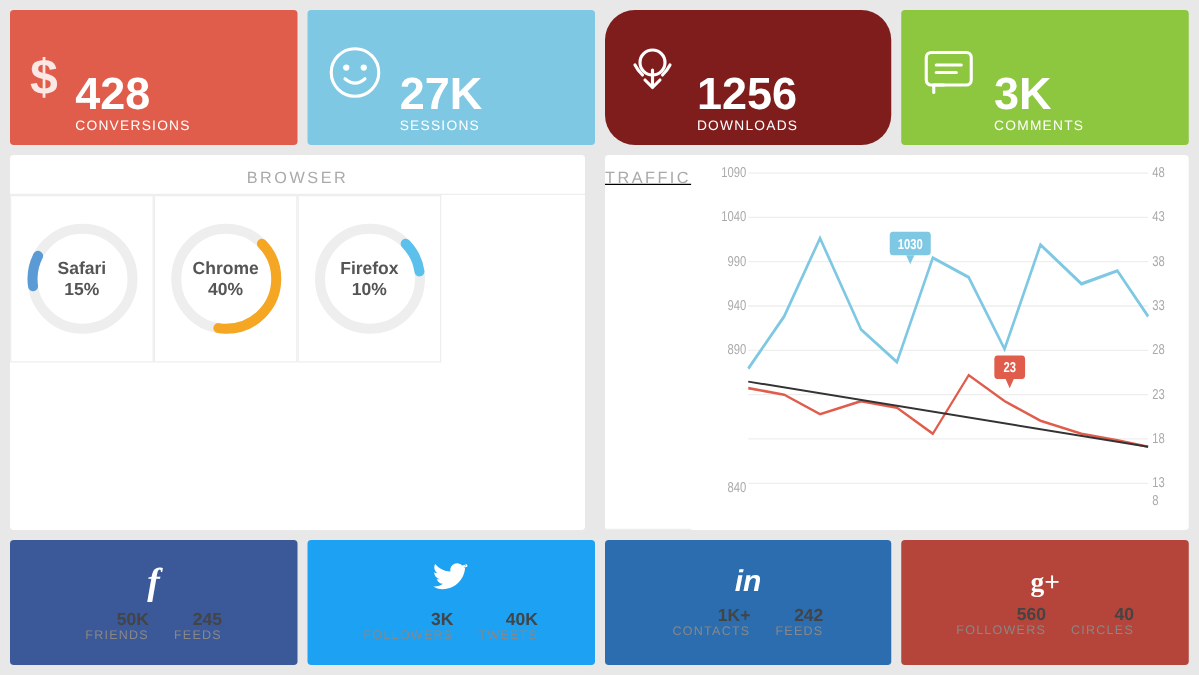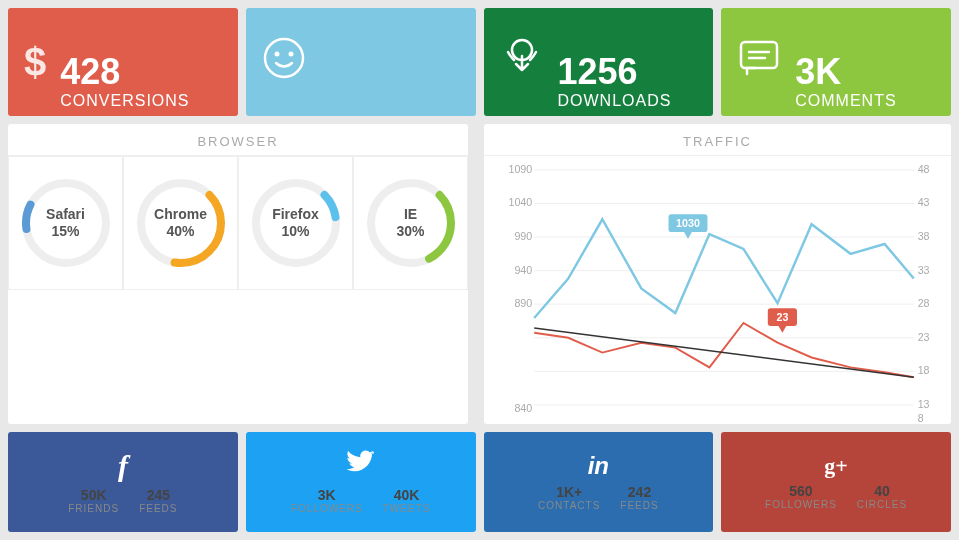--- a/index.html
+++ b/index.html
@@ -5,51 +5,51 @@
     * { box-sizing: border-box; margin: 0; padding: 0; }
     body { font-family: 'Arial', sans-serif; background: #e8e8e8; width: 959px; height: 540px; overflow: hidden; }
 
     .dashboard { display: flex; flex-direction: column; height: 540px; padding: 8px; gap: 8px; }
 
     
     .stat-cards { display: flex; gap: 8px; height: 108px; }
     .stat-card { display: flex; align-items: center; flex: 1; border-radius: 3px; padding: 0 16px; gap: 14px; }
     .stat-card.red { background: #e05c4b; }
     .stat-card.blue { background: #7ec8e3; }
-    .stat-card.yellow { background: #15803d; }
+    .stat-card.yellow { background: #7f1d1d; border-radius: 24px; }
     .stat-card.green { background: #8dc63f; }
     .stat-icon { font-size: 36px; color: rgba(255,255,255,0.85); }
     .stat-info { color: white; margin-top: 40px; }
     .stat-number { font-size: 36px; font-weight: bold; line-height: 1; }
-    .stat-label { font-size: 16px; letter-spacing: 1px; margin-top: 2px; }
+    .stat-label { font-size: 11px; letter-spacing: 1px; margin-top: 2px; }
 
     
     .middle { display: flex; gap: 16px; flex: 1; min-height: 0; }
 
     
     .browser-panel { background: white; flex: 0 0 460px; border-radius: 3px; display: flex; flex-direction: column; }
     .panel-title { text-align: center; color: #aaa; font-size: 13px; letter-spacing: 2px; padding: 10px 0 6px; border-bottom: 1px solid #eee; }
     .browser-grid { display: grid; grid-template-columns: 1fr 1fr 1fr 1fr; grid-template-rows: 1fr 1fr; flex: 1; gap: 0; }
     .browser-item { display: flex; align-items: center; justify-content: center; border: 1px solid #eee; }
     .donut-wrapper { position: relative; width: 100px; height: 100px; }
     .donut-label { position: absolute; top: 50%; left: 50%; transform: translate(-50%, -50%); text-align: center; font-size: 14px; color: #555; font-weight: bold; line-height: 1.2; }
 
     
-    .traffic-panel { background: white; flex: 1; border-radius: 3px; display: flex; flex-direction: column; }
+    .traffic-panel { background: white; flex: 1; border-radius: 3px; display: flex; flex-direction: row; text-decoration: underline; }
 
     
     .social-bar { display: flex; gap: 8px; height: 100px; }
     .social-card { flex: 1; border-radius: 3px; display: flex; flex-direction: column; align-items: center; justify-content: center; }
     .social-card.facebook { background: #3b5998; }
     .social-card.twitter { background: #1da1f2; }
     .social-card.linkedin { background: #2b6dae; }
     .social-card.googleplus { background: #b5443a; }
     .social-icon { font-size: 28px; color: white; font-weight: bold; line-height: 1; }
     .social-stats { display: flex; gap: 20px; margin-top: 6px; }
-    .social-stat { text-align: center; }
+    .social-stat { text-align: right; }
     .social-stat-num { font-size: 14px; font-weight: bold; color: #444; }
     .social-stat-label { font-size: 10px; color: #888; letter-spacing: 1px; }
 
     svg.donut { width: 100px; height: 100px; }
 
     .chart-area { flex: 1; padding: 4px 8px 4px 21px; position: relative; }
   </style>
 </head>
 <body>
 
@@ -64,20 +64,24 @@
       </div>
     </div>
     <div class="stat-card blue">
       <div class="stat-icon">
         <svg width="44" height="44" viewBox="0 0 44 44" fill="none">
           <circle cx="22" cy="22" r="19" stroke="white" stroke-width="2.5" fill="none"></circle>
           <circle cx="15" cy="18" r="2.5" fill="white"></circle>
           <circle cx="29" cy="18" r="2.5" fill="white"></circle>
           <path d="M14 27 Q22 34 30 27" stroke="white" stroke-width="2.5" fill="none" stroke-linecap="round"></path>
         </svg>
+      </div>
+      <div class="stat-info">
+        <div class="stat-number">27K</div>
+        <div class="stat-label">SESSIONS</div>
       </div>
     </div>
     <div class="stat-card yellow">
       <div class="stat-icon">
         <svg width="44" height="44" viewBox="0 0 44 44" fill="none">
           <circle cx="22" cy="14" r="10" stroke="white" stroke-width="2.5" fill="none"></circle>
           <path d="M14 24 Q10 20 8 16" stroke="white" stroke-width="2.5" fill="none" stroke-linecap="round"></path>
           <path d="M30 24 Q34 20 36 16" stroke="white" stroke-width="2.5" fill="none" stroke-linecap="round"></path>
           <path d="M22 20 L22 34 M16 28 L22 34 L28 28" stroke="white" stroke-width="2.5" stroke-linecap="round" stroke-linejoin="round"></path>
         </svg>
@@ -132,29 +136,20 @@
         <div class="browser-item">
           <div class="donut-wrapper">
             <svg class="donut" viewBox="0 0 100 100">
               <circle cx="50" cy="50" r="40" fill="none" stroke="#eee" stroke-width="8"></circle>
               <circle cx="50" cy="50" r="40" fill="none" stroke="#5bc0eb" stroke-width="8" stroke-dasharray="25.1 226.2" stroke-dashoffset="31.4" stroke-linecap="round"></circle>
             </svg>
             <div class="donut-label">Firefox<br>10%</div>
           </div>
         </div>
 
-        <div class="browser-item">
-          <div class="donut-wrapper">
-            <svg class="donut" viewBox="0 0 100 100">
-              <circle cx="50" cy="50" r="40" fill="none" stroke="#eee" stroke-width="8"></circle>
-              <circle cx="50" cy="50" r="40" fill="none" stroke="#8dc63f" stroke-width="8" stroke-dasharray="75.4 176.0" stroke-dashoffset="31.4" stroke-linecap="round"></circle>
-            </svg>
-            <div class="donut-label">IE<br>30%</div>
-          </div>
-        </div>
 
       </div>
     </div>
 
     <div class="traffic-panel">
       <div class="panel-title">TRAFFIC</div>
       <div class="chart-area">
         <svg width="100%" height="100%" viewBox="0 0 450 280" preserveAspectRatio="none">
 
           <line x1="30" y1="10" x2="420" y2="10" stroke="#eee" stroke-width="1"></line>

